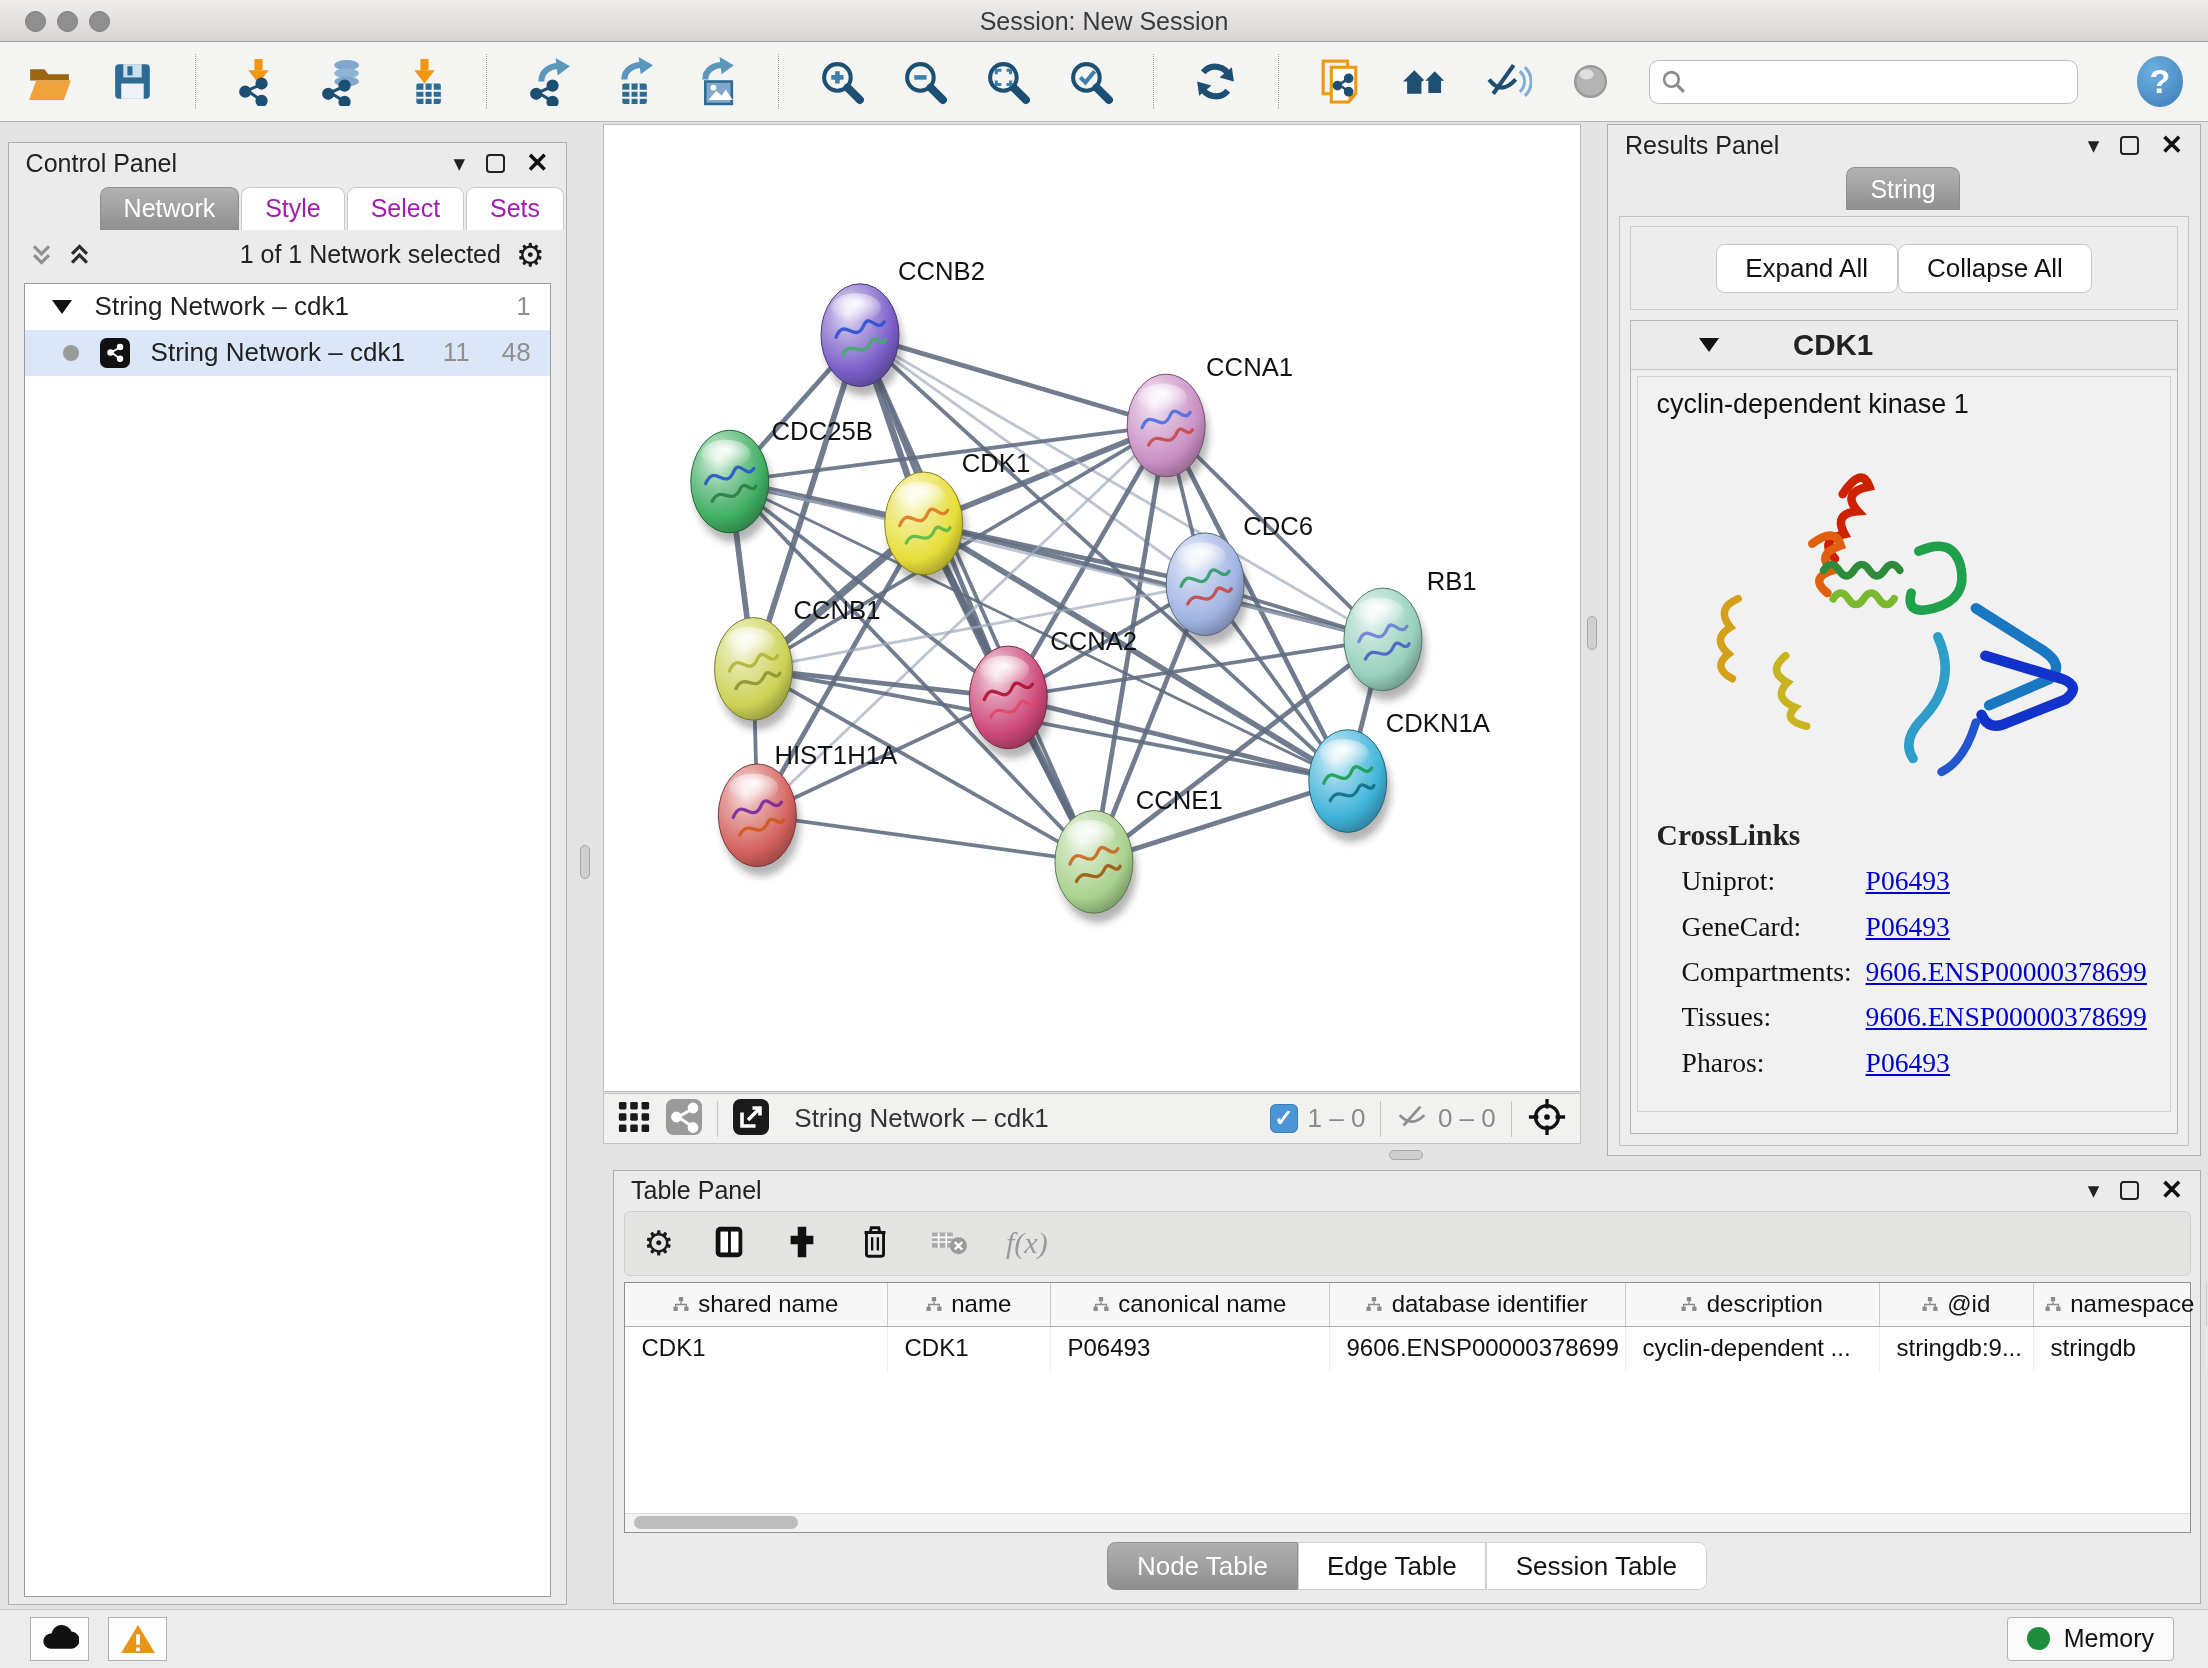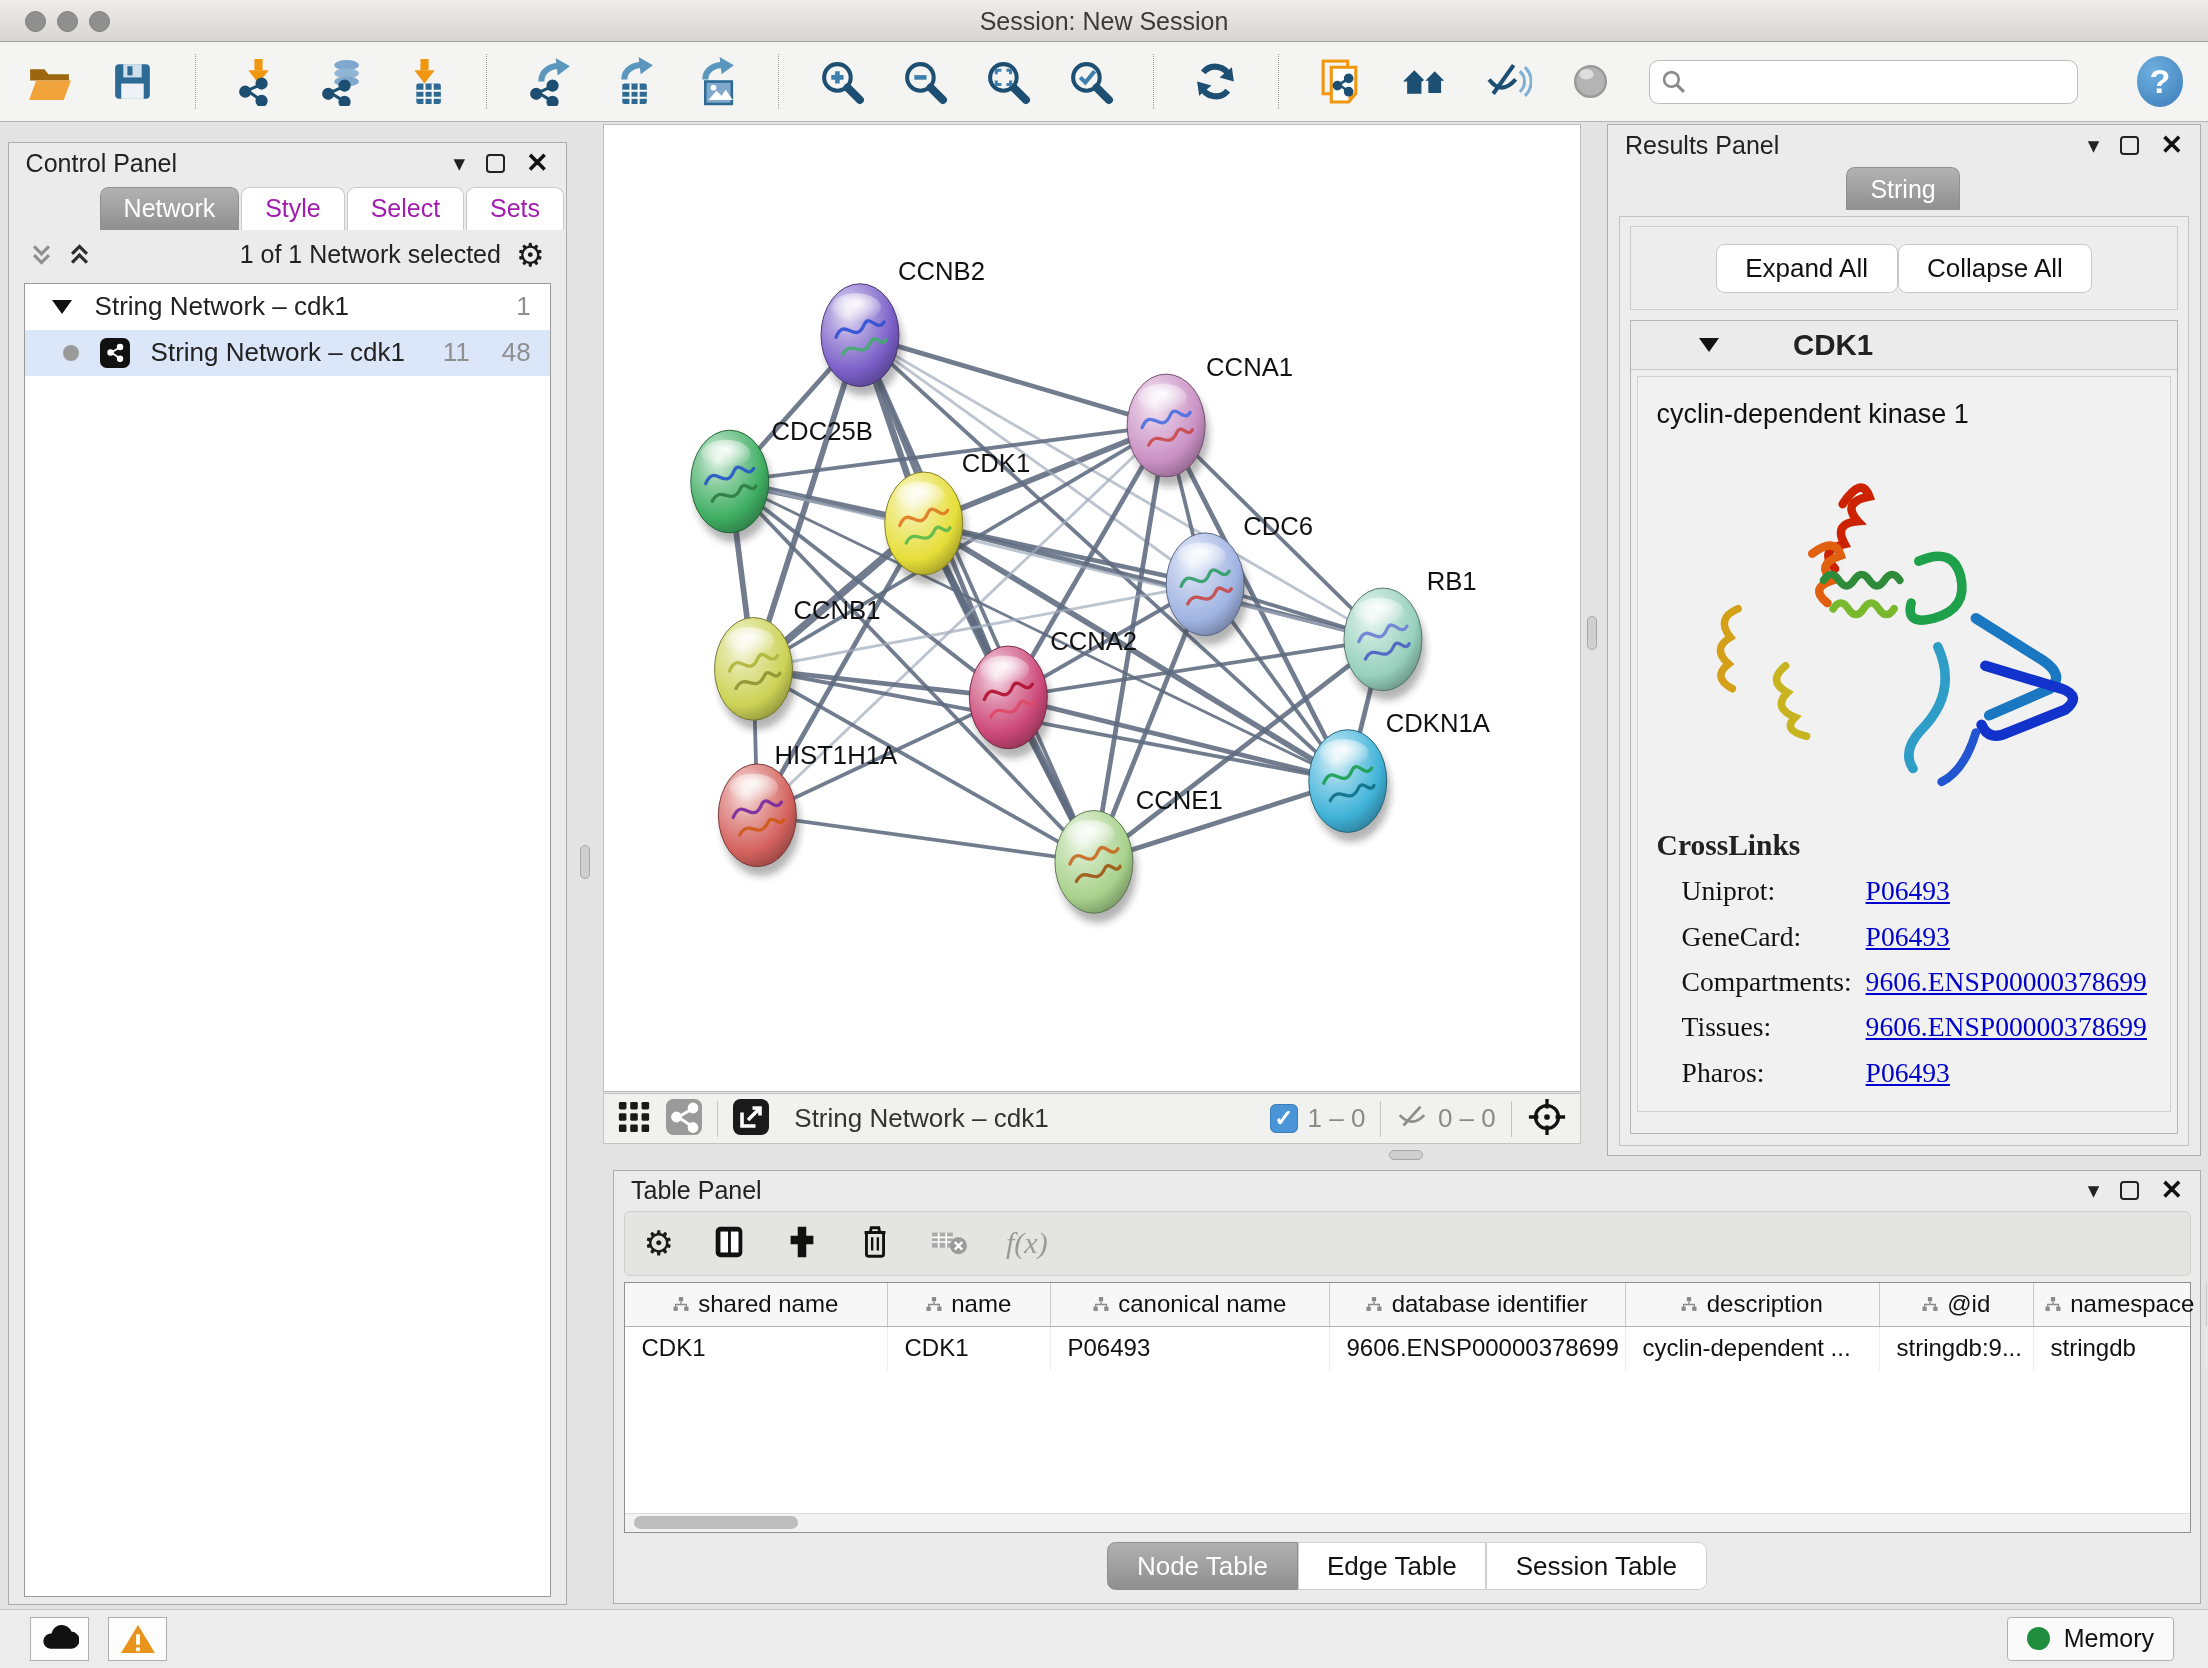--- a/index.html
+++ b/index.html
@@ -73,21 +73,21 @@
   #results-panel { left:1607px; top:124px; width:594px; height:1032px; }
   #rp-tab { display:flex; justify-content:center; margin-top:1.9px; }
   #rp-outer { margin:5.7px 11.4px; border:1.9px solid #c2c2c2; background:#ededed; height:930px; }
   #rp-btnbox { margin:9.5px; border:1.9px solid #cccccc; background:#ededed; height:84px;
     display:flex; align-items:center; justify-content:center; }
   .rp-btn { background:#fff; border:1.9px solid #c6c6c6; border-radius:8.6px; padding:7.6px 28.5px; font-size:26px; color:#111; }
   #rp-section { margin:1.9px 9.5px; border:1.9px solid #b5b5b5; height:814px; background:#efefef; }
   #rp-sec-head { height:49px; display:flex; align-items:center; background:#ebebeb; border-bottom:1.9px solid #c6c6c6; }
   #rp-sec-head .tri-down { margin-left:68px; }
   #rp-gene { font-size:29.5px; font-weight:bold; margin-left:74px; }
-  #rp-body { margin:5.7px; border:1px solid #d2d2d2; background:#f1f1f1; height:736px; padding:22px 19px; }
+  #rp-body { margin:5.7px; border:1px solid #d2d2d2; background:#f1f1f1; height:736px; padding:12px 19px; }
   #rp-desc { font-size:27px; color:#111; }
   #protein-img { display:block; margin:17px auto 5.7px auto; }
   #xl-title { font-family:"Liberation Serif", serif; font-weight:bold; font-size:29.5px; margin-top:9.5px; }
   .xl-row { display:flex; margin-top:13.3px; font-family:"Liberation Serif", serif; font-size:27.6px; }
   .xl-label { width:190px; padding-left:25px; color:#111; }
   .xl-value { color:#0000cc; text-decoration:underline; margin-left:19px; }
 
   
   #table-panel { left:613px; top:1170px; width:1588px; height:434px; }
   #tp-toolbar { margin:1.9px 9.5px; background:#e4e4e3; border:1px solid #cfcfcf; border-radius:5.7px;

